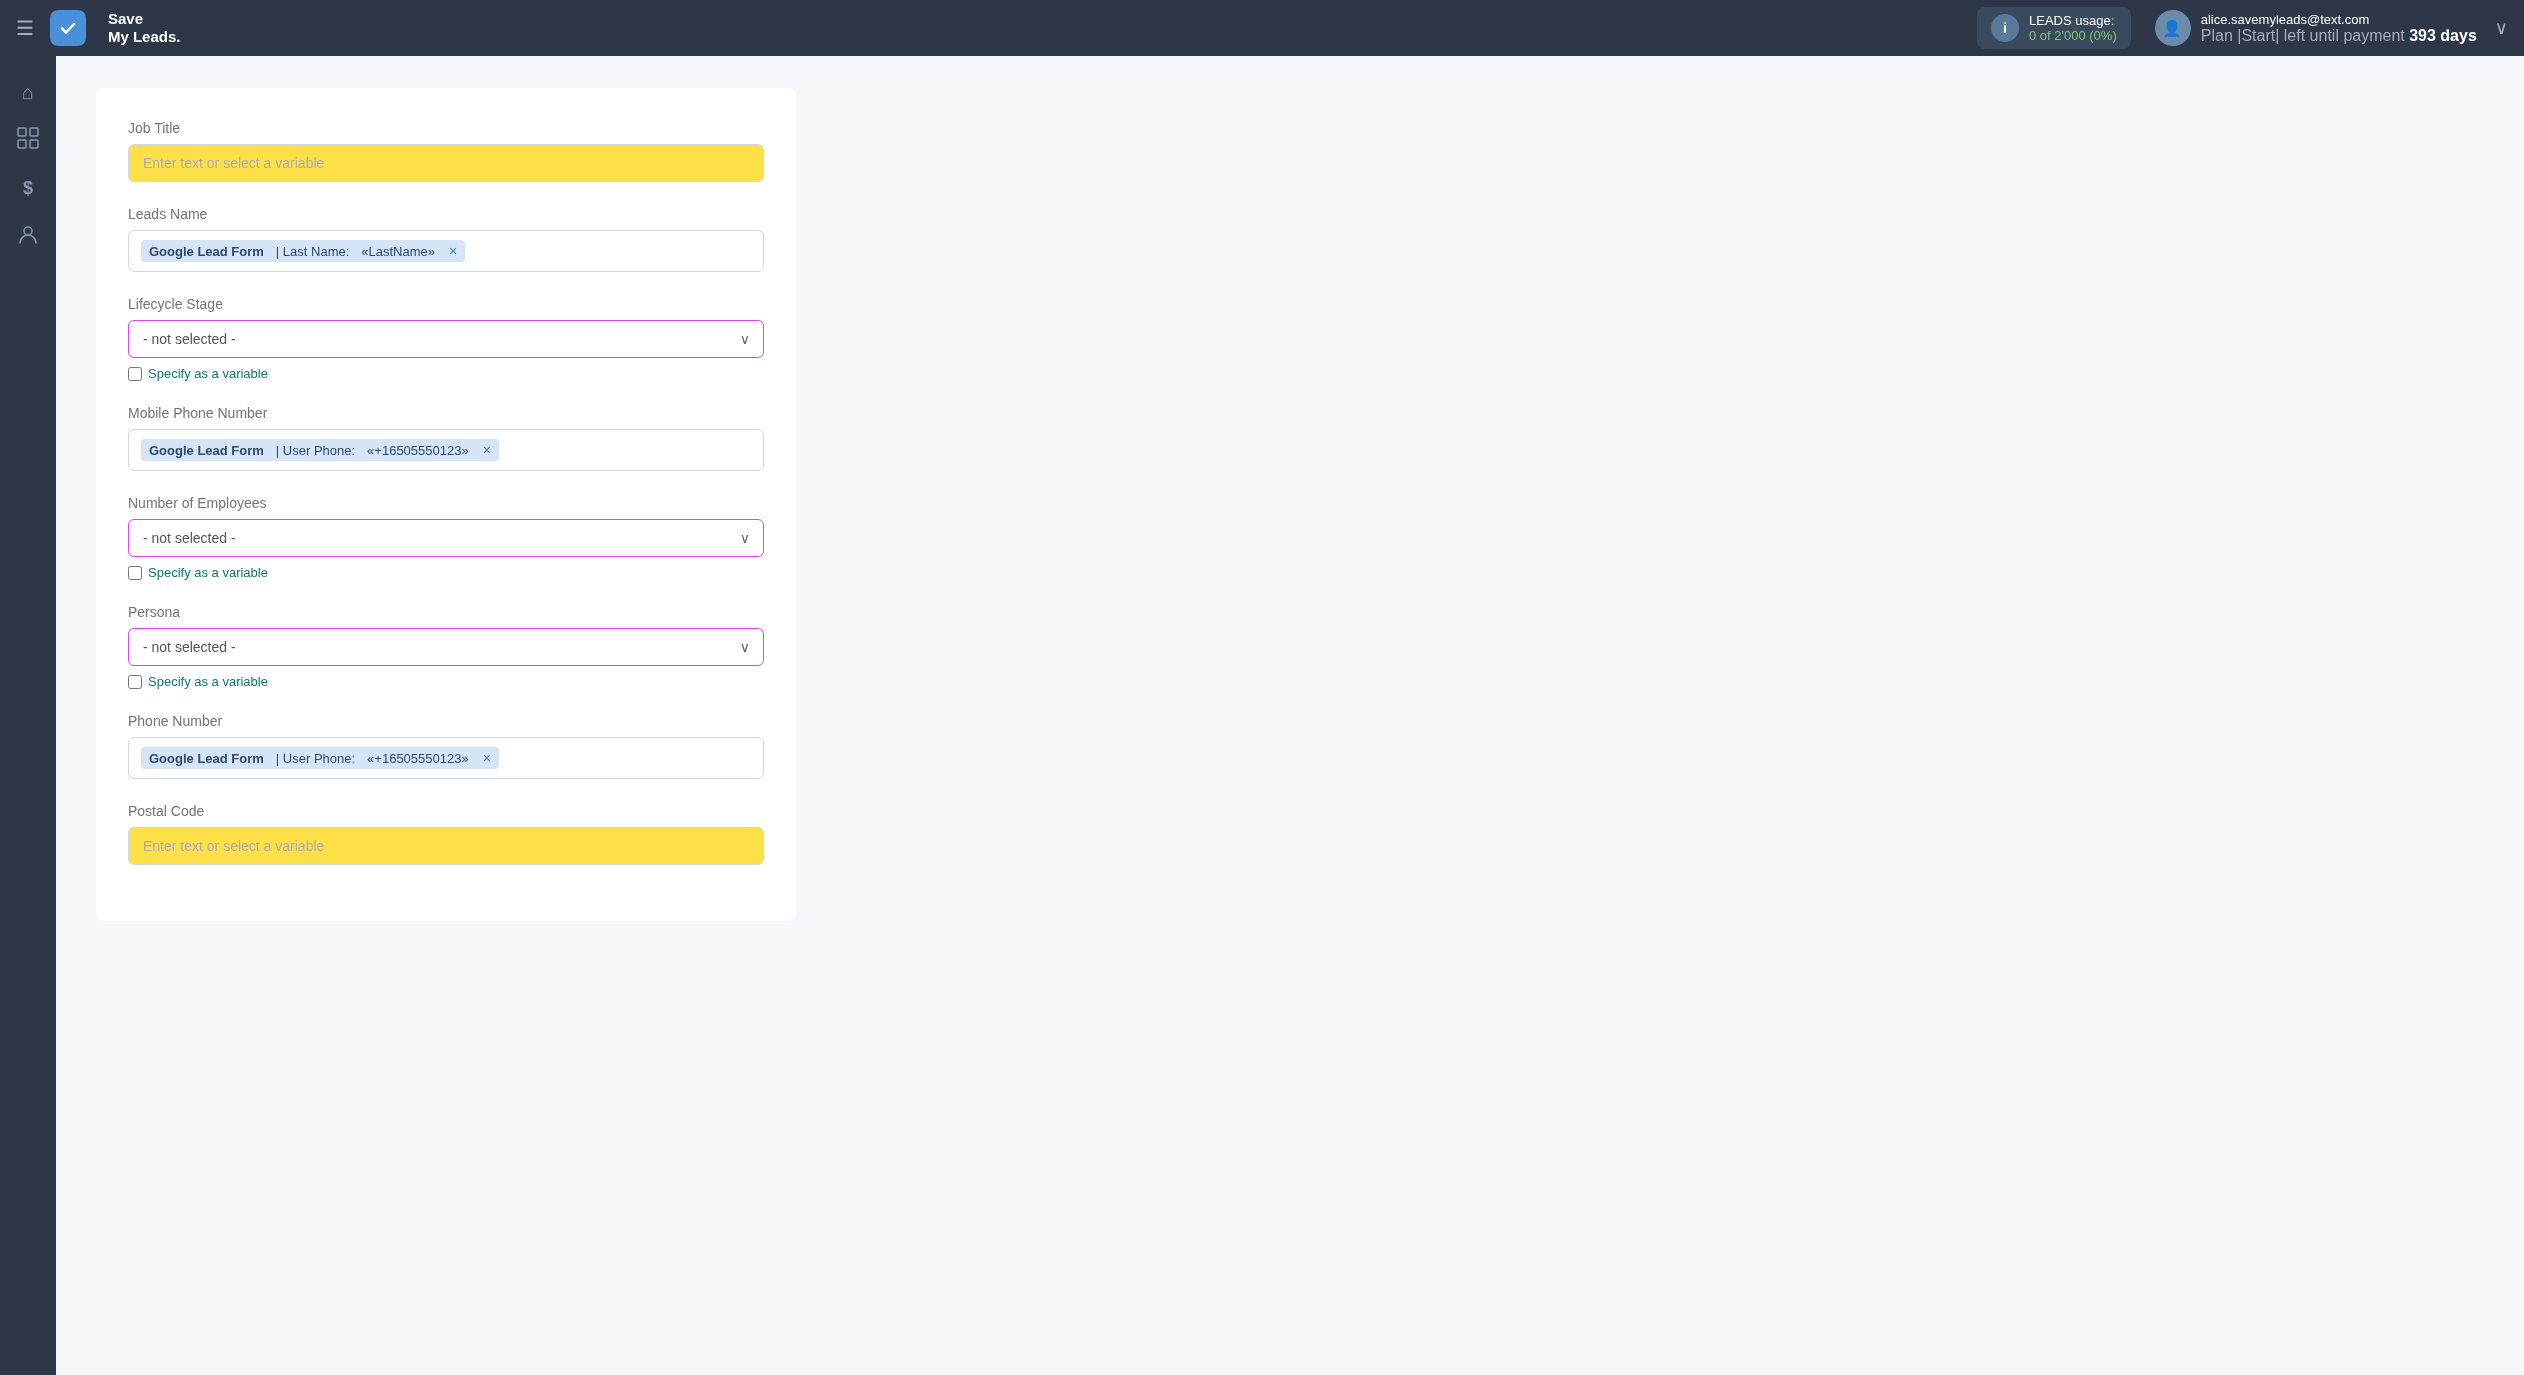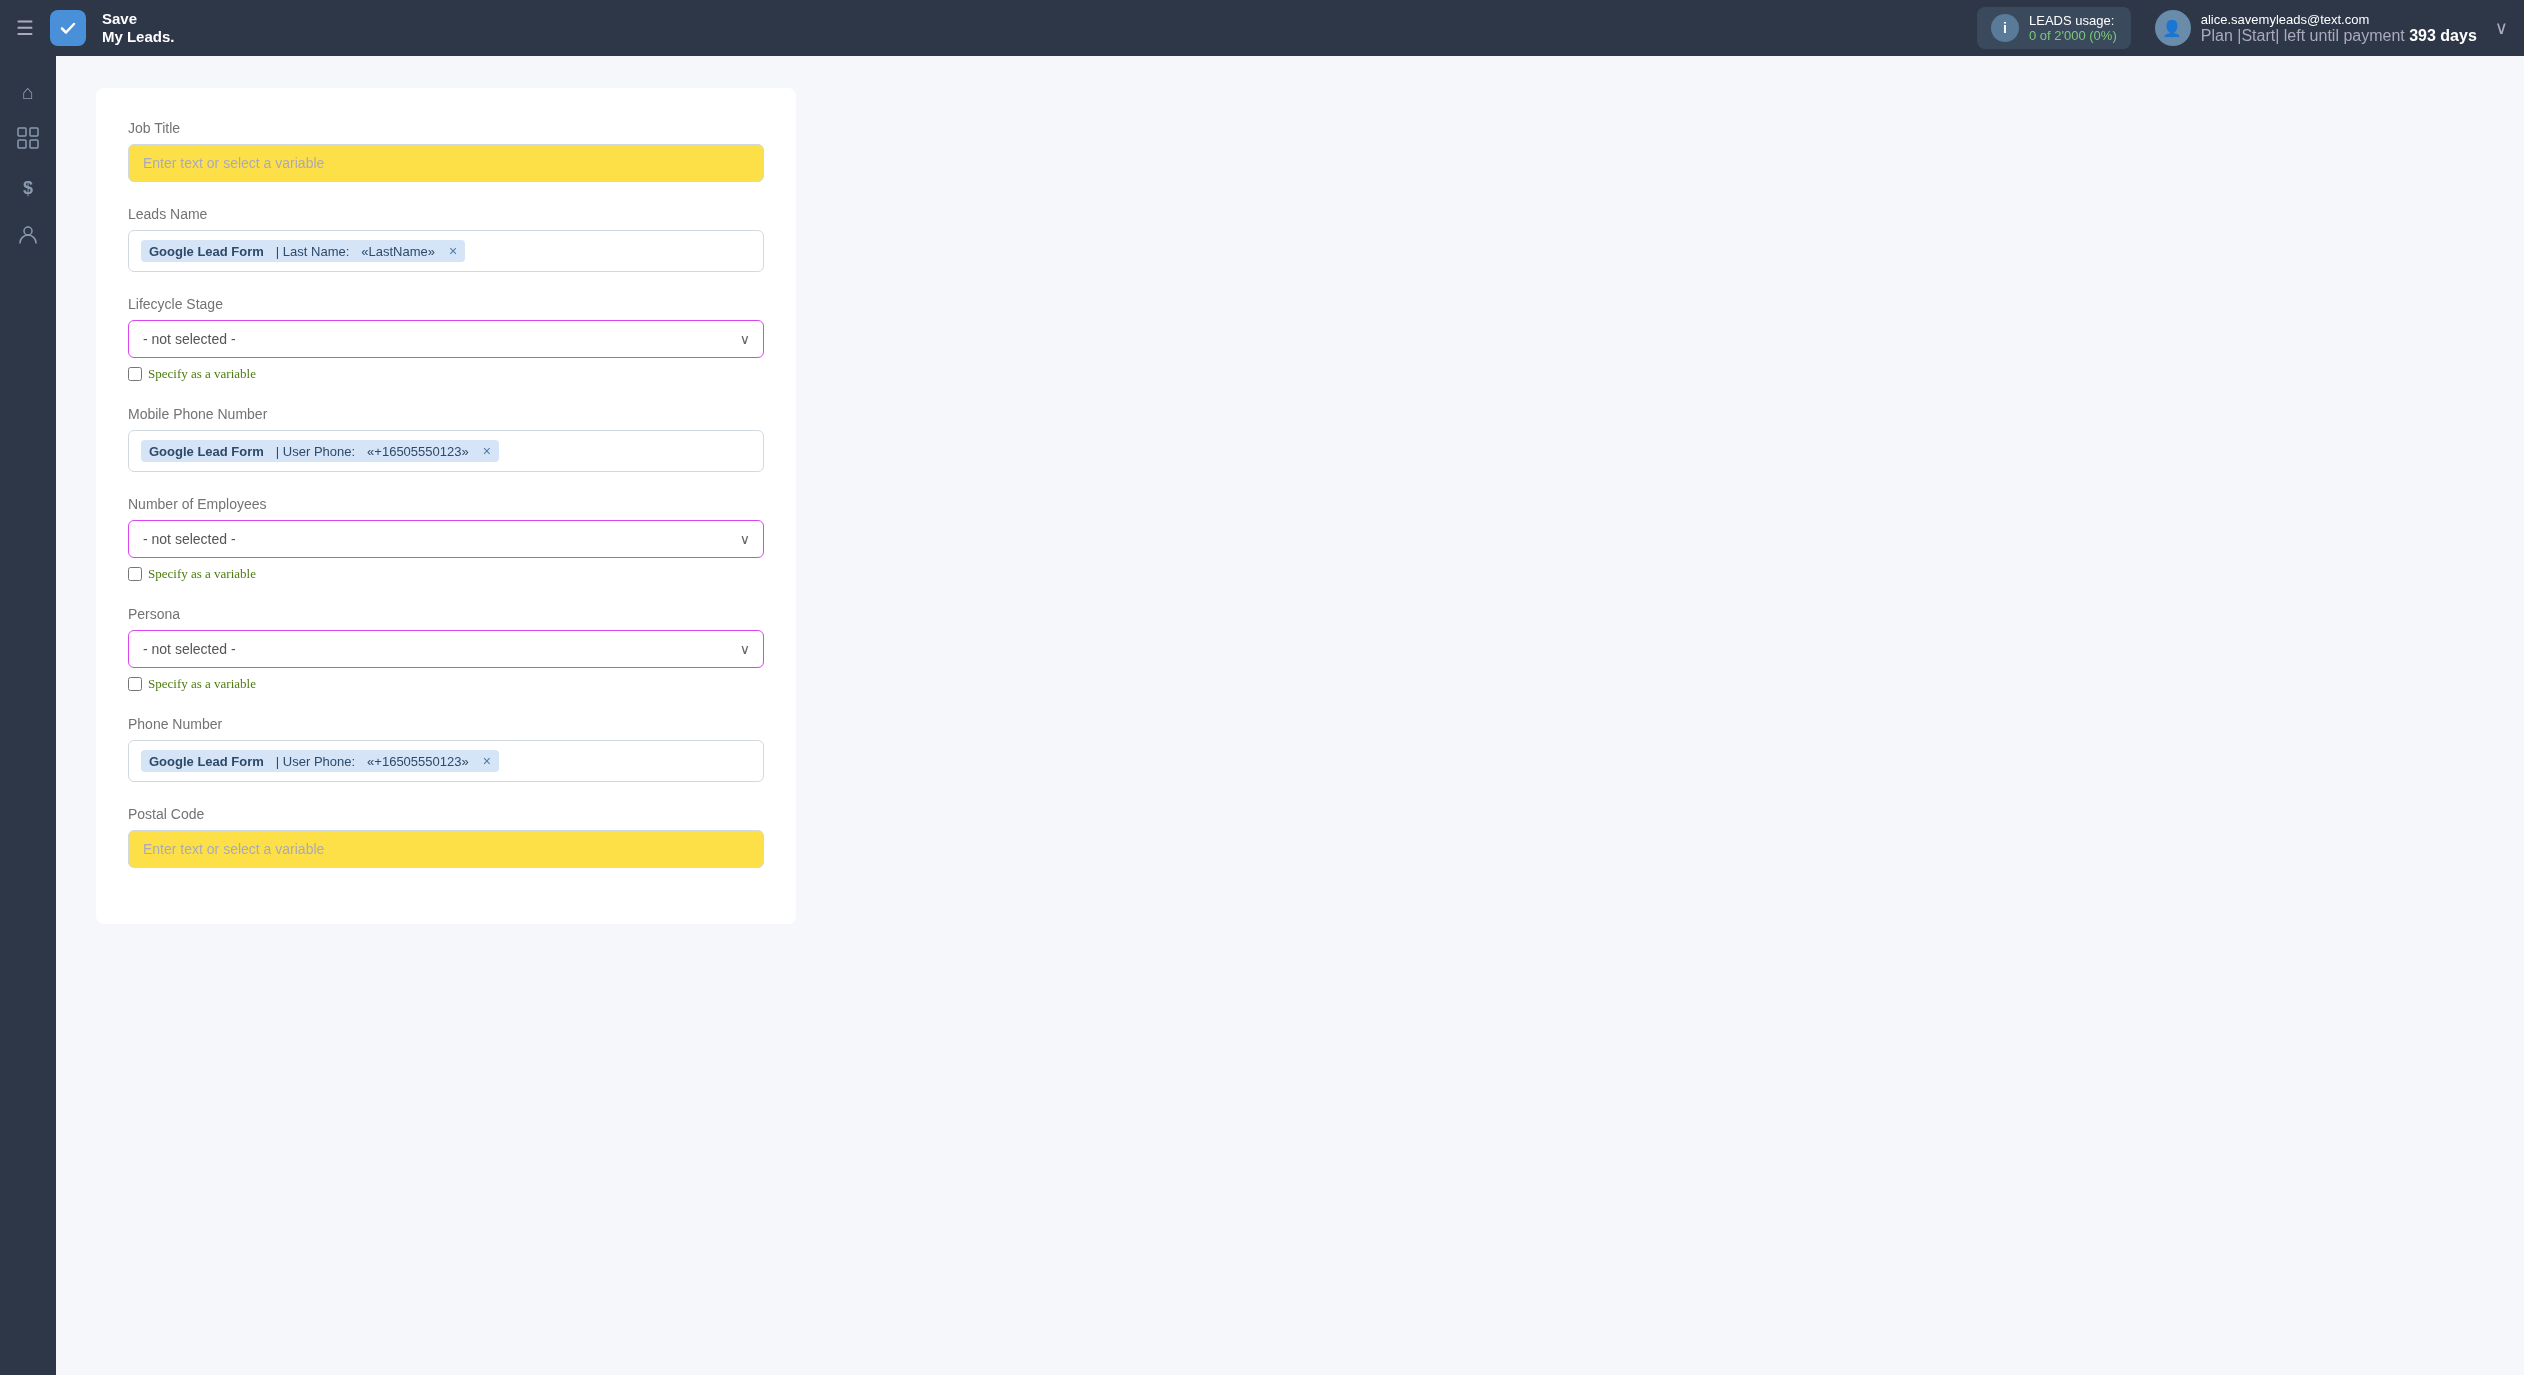--- a/index.html
+++ b/index.html
@@ -12,21 +12,21 @@
       background: #2d3748;
       height: 56px;
       padding: 0 16px;
       position: fixed;
       top: 0; left: 0; right: 0;
       z-index: 100;
     }
     .header-logo {
       display: flex;
       align-items: center;
-      gap: 16px;
+      gap: 22px;
       margin-right: auto;
     }
     .logo-icon {
       width: 36px; height: 36px;
       background: #4a90d9;
       border-radius: 8px;
       display: flex; align-items: center; justify-content: center;
       font-size: 20px; color: white;
     }
     .logo-text {
@@ -198,22 +198,21 @@
       display: flex;
       align-items: center;
       gap: 6px;
       margin-top: 8px;
     }
     .checkbox-row input[type="checkbox"] {
       width: 14px; height: 14px; cursor: pointer;
     }
     .checkbox-label {
       font-size: 13px;
-      color: #4d7c0f;
-      font-family: Liberation Serif, serif;
+      color: #0f766e;
     }
   </style>
 </head>
 <body>
 
 <header class="header">
   <span class="header-menu-icon">☰</span>
   <div class="header-logo">
     <div class="logo-icon">
       <svg width="22" height="22" viewBox="0 0 22 22" fill="none" xmlns="http://www.w3.org/2000/svg">

